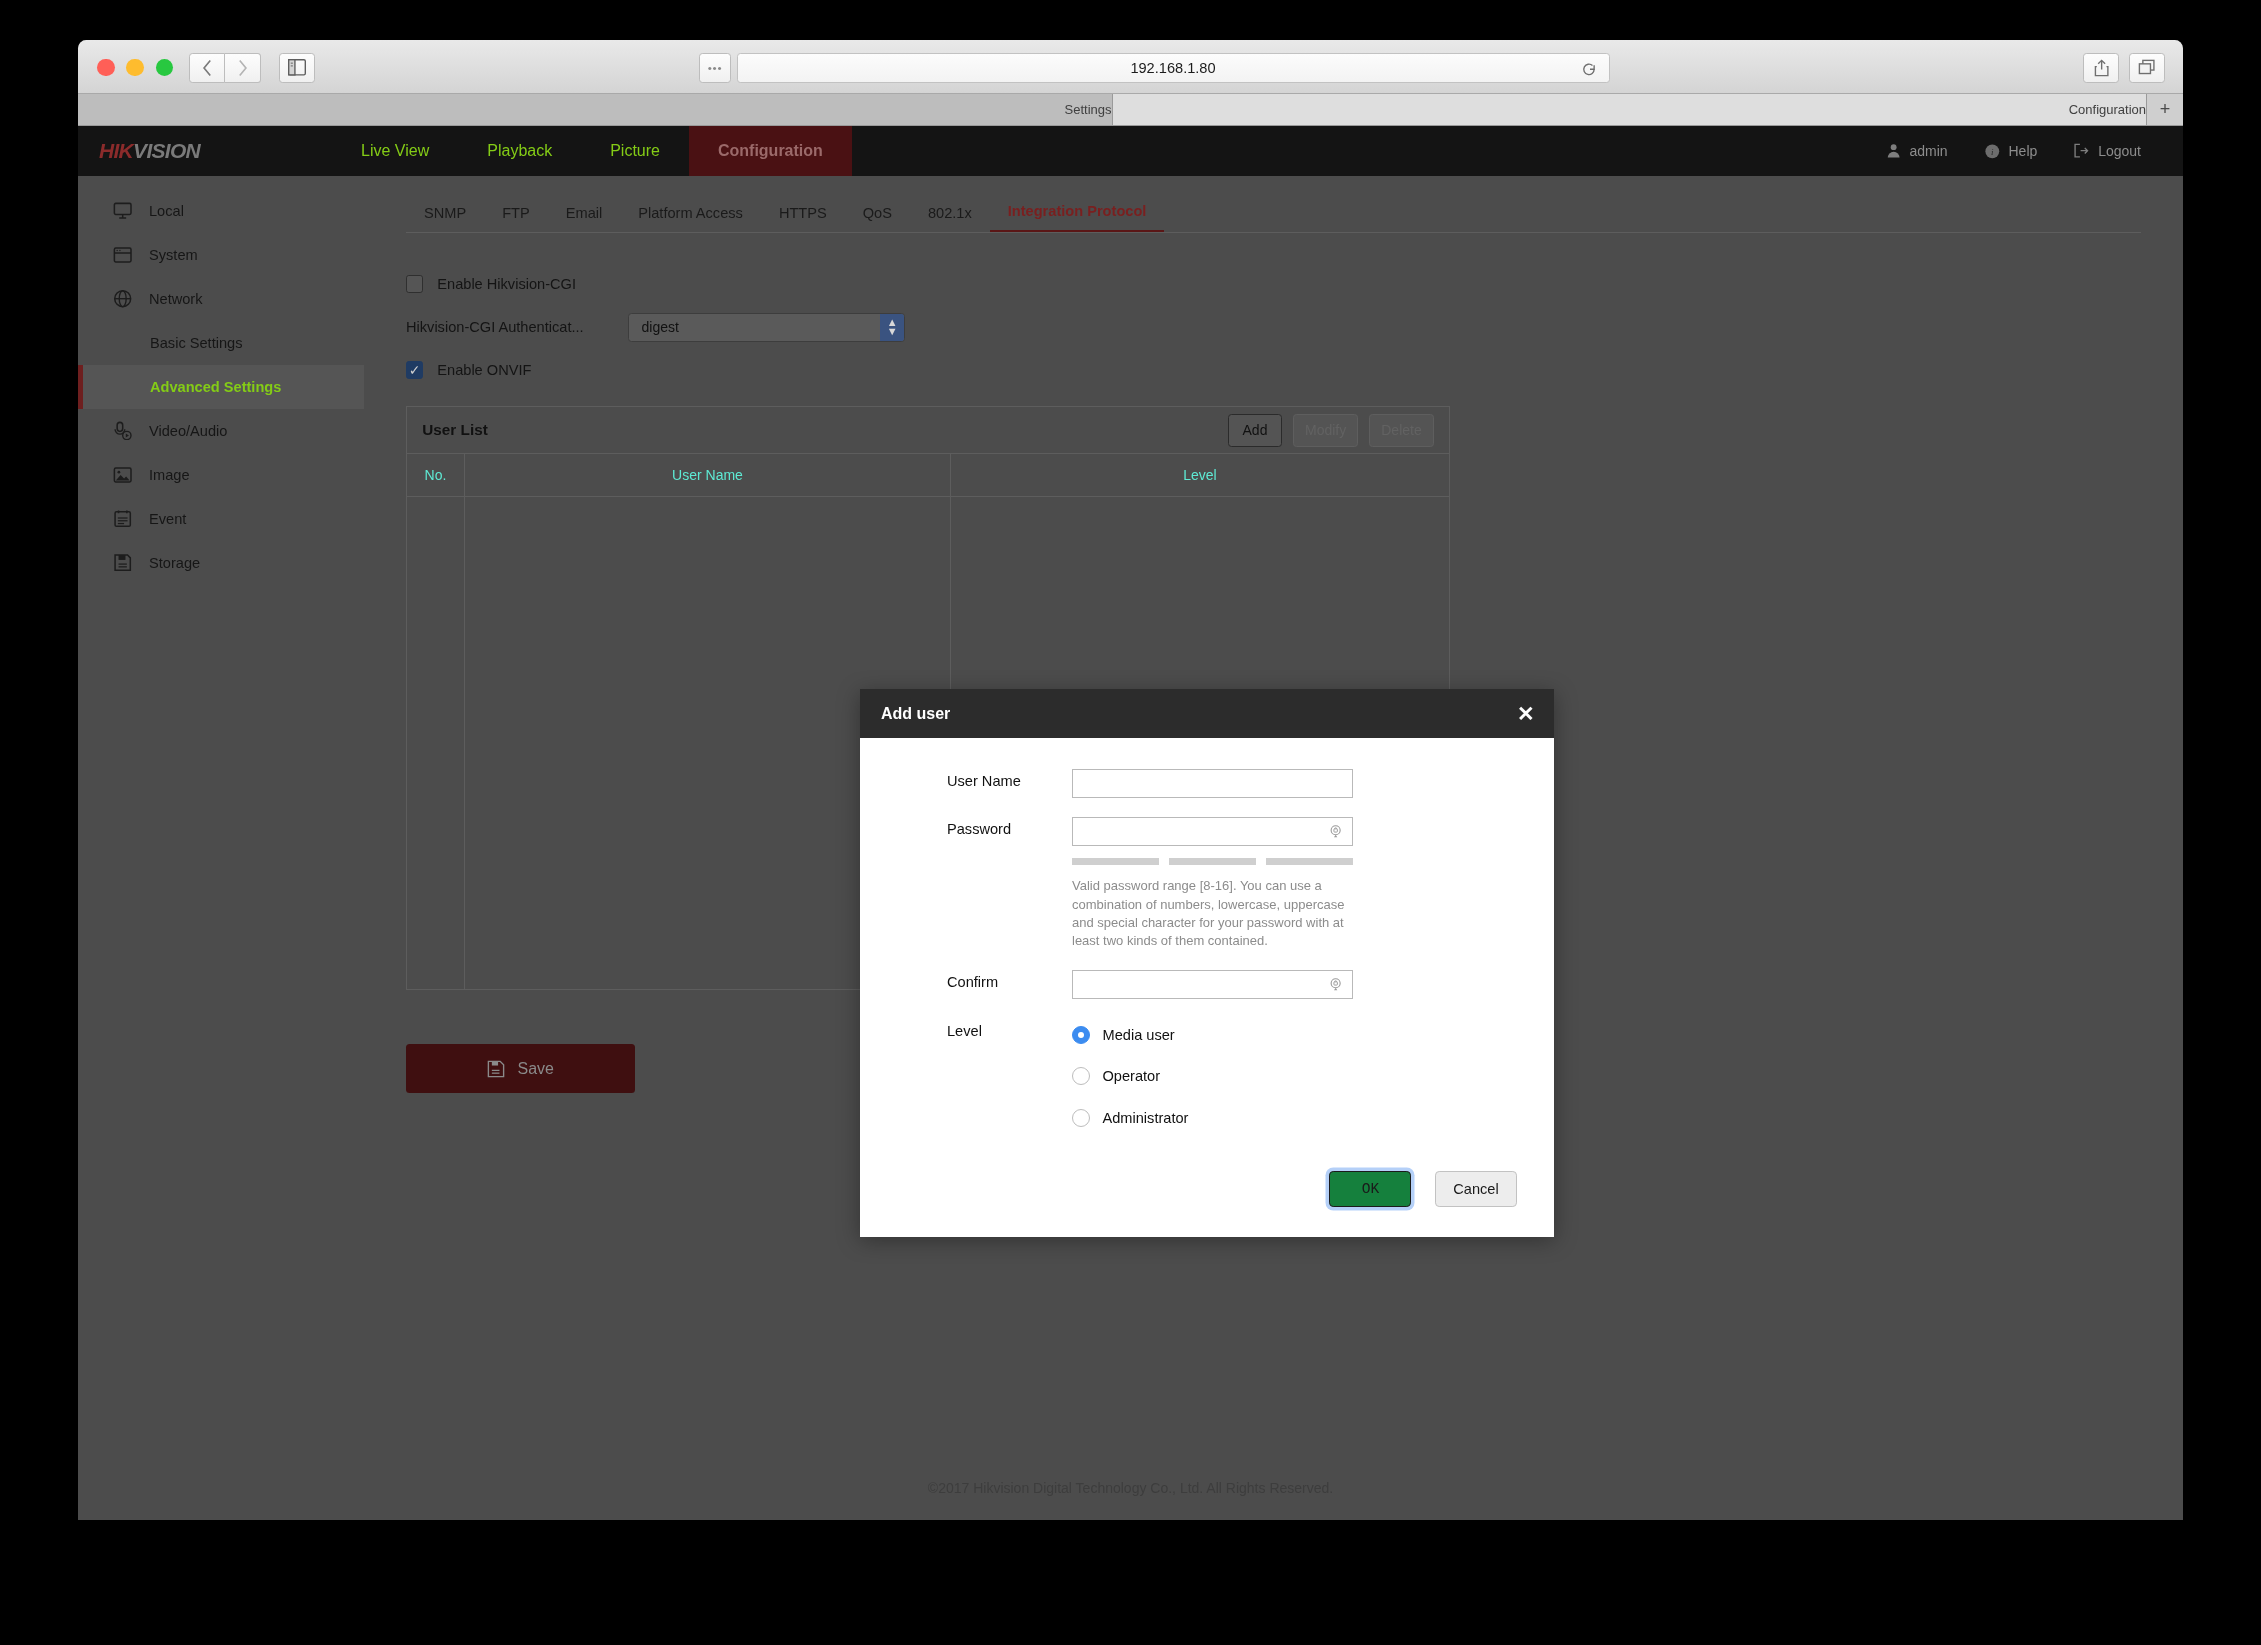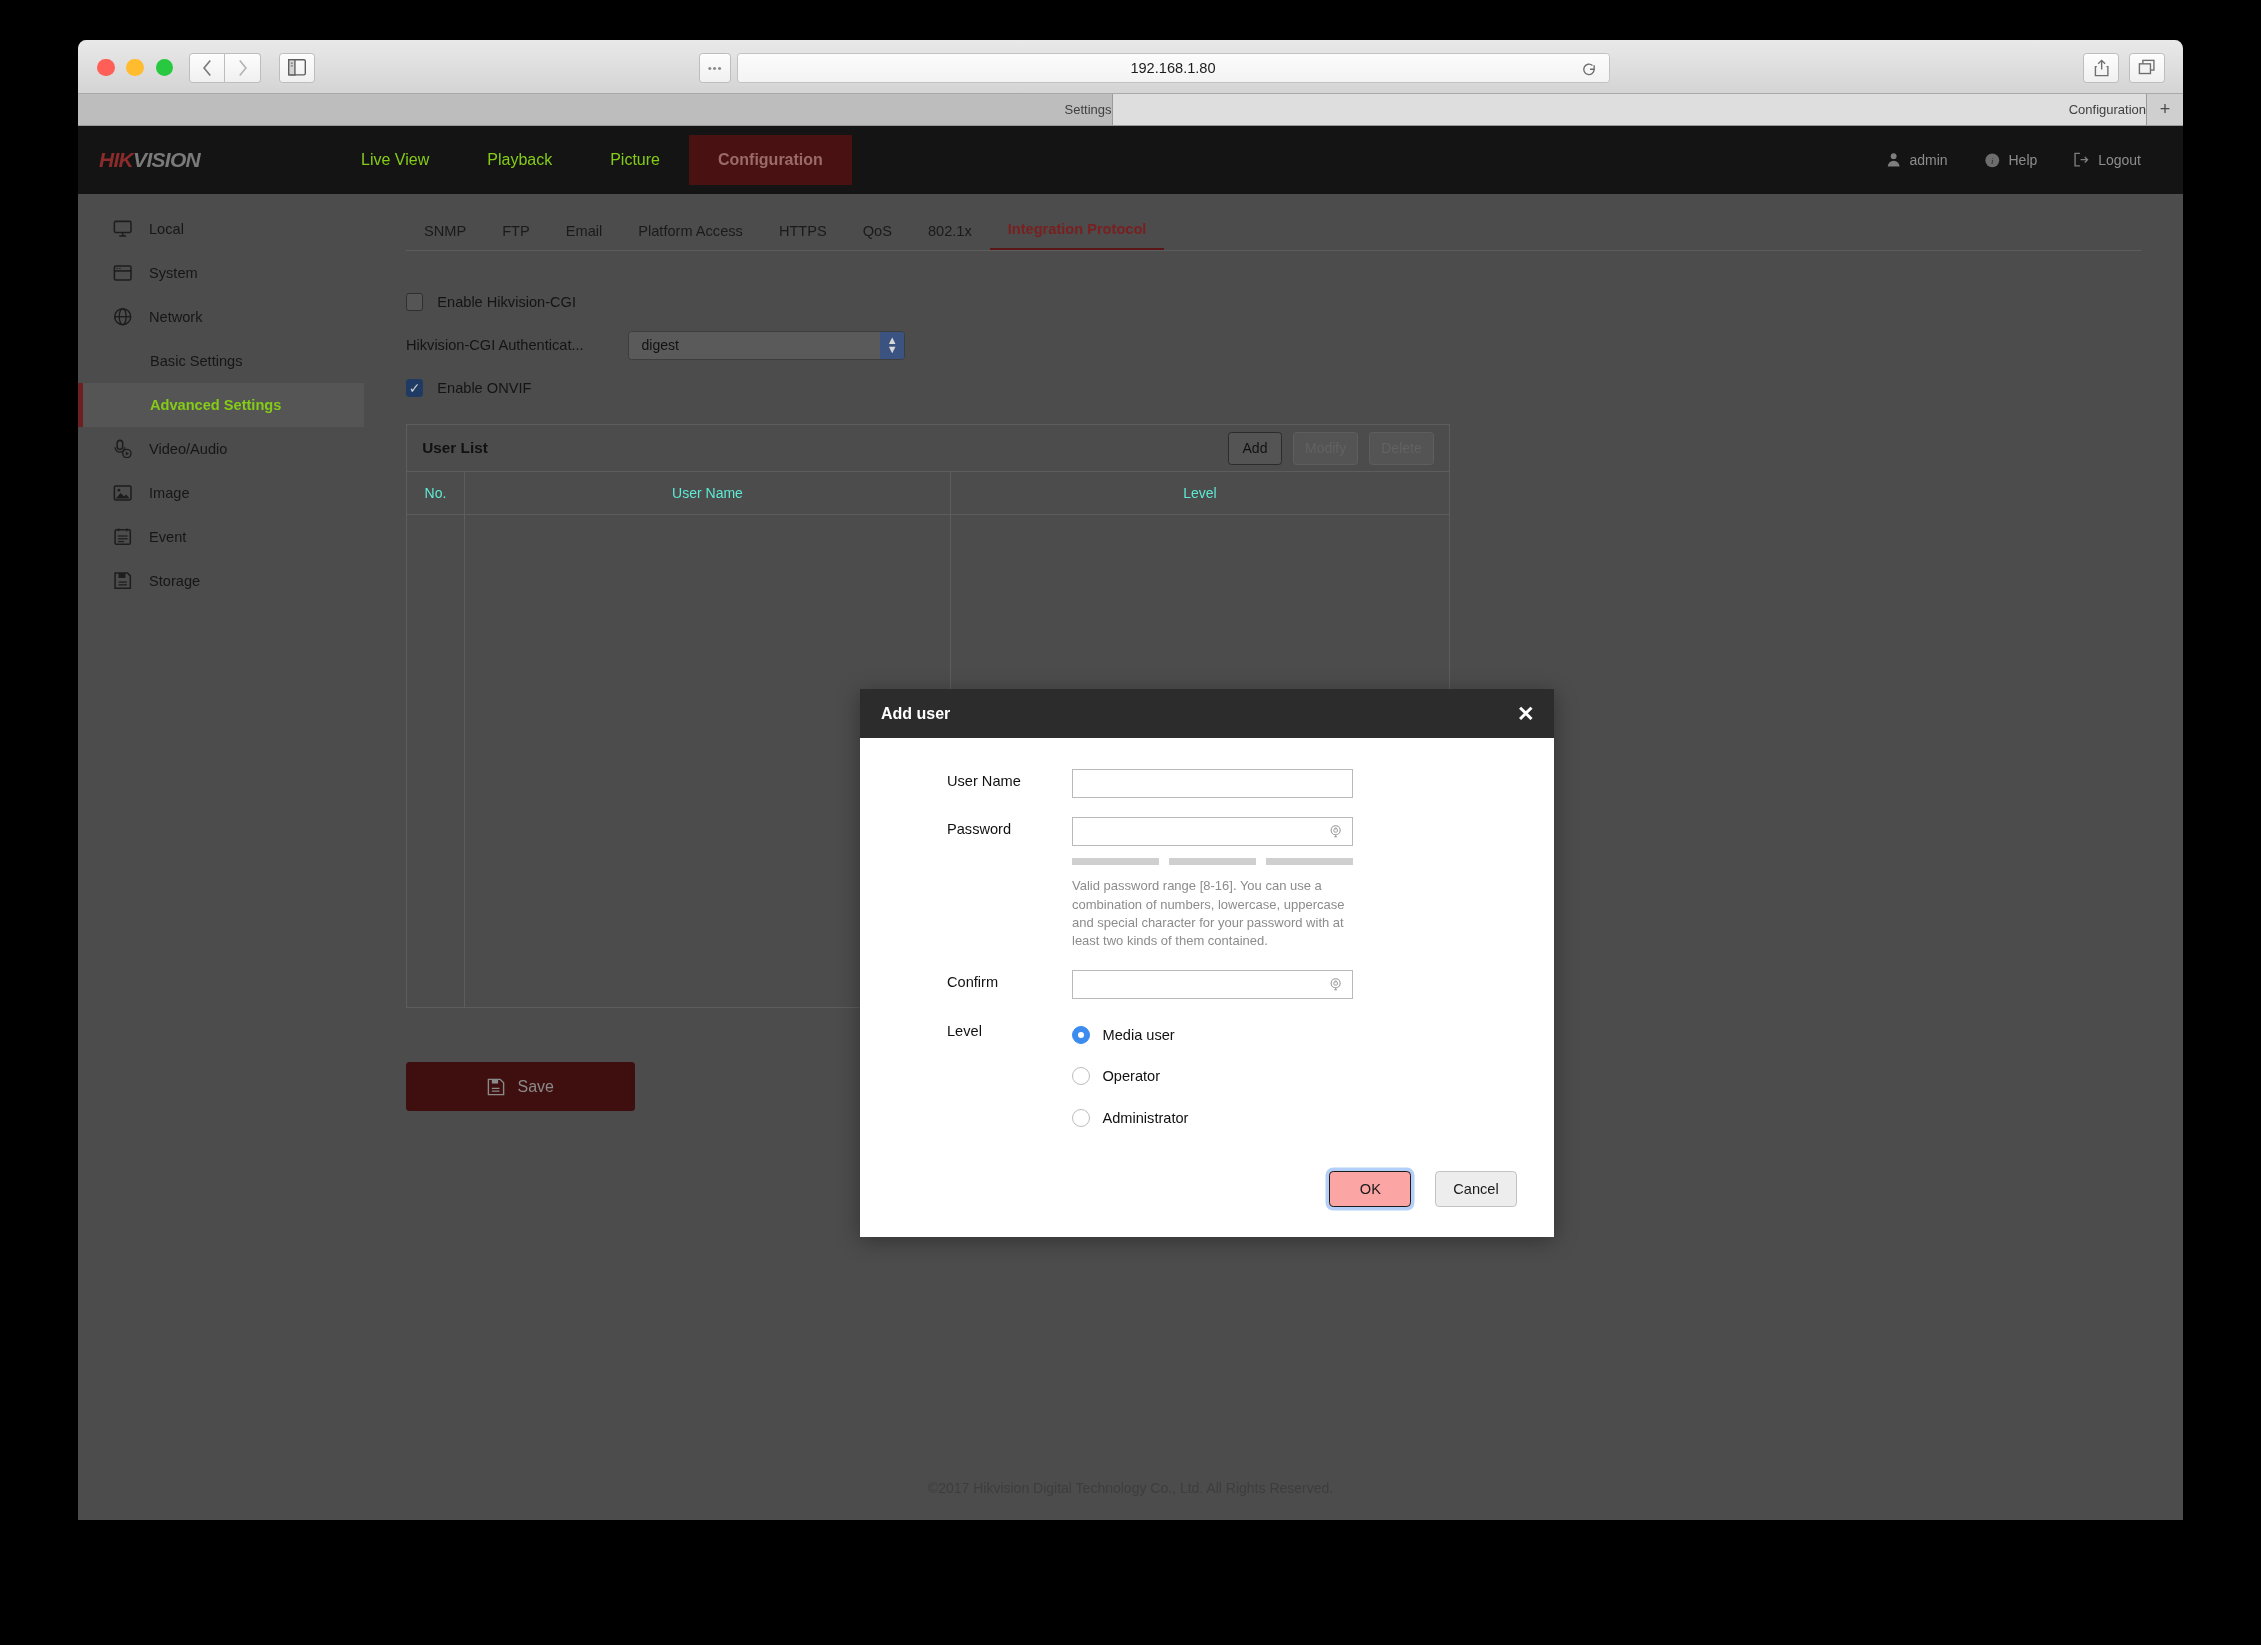--- a/index.html
+++ b/index.html
@@ -75,21 +75,21 @@
   .tab.active { background: #dedede; }
   .tab-plus {
     width: 36px; display: flex; align-items: center; justify-content: center;
     background: #cfcfcf; color: #4a4a4a; font-size: 18px;
   }
 
   
   #page { position: relative; height: 1394px; background: #4c4c4c; }
 
   .hv-header {
-    height: 68px; background: #141414;
+    height: 50px; background: #141414;
     display: flex; align-items: center; position: relative;
   }
   .logo { margin-left: 21px; font-size: 21px; font-weight: bold; font-style: italic; letter-spacing: -0.7px; }
   .logo .hik { color: #8b2b2b; }
   .logo .vision { color: #7a7a7a; }
   .hv-nav { display: flex; margin-left: 132px; height: 50px; }
   .hv-nav-item {
     padding: 0 29px; display: flex; align-items: center;
     font-size: 16px; color: #84cc16;
   }
@@ -246,21 +246,21 @@
   .radio-label { font-size: 14.6px; color: #111; }
   .modal-foot {
     position: absolute; right: 37px; bottom: 30.5px;
     display: flex; gap: 23.6px;
   }
   .mbtn {
     width: 82px; height: 36px; border-radius: 4.2px;
     display: flex; align-items: center; justify-content: center;
     font-size: 14.6px; color: #1a1a1a;
   }
-  .mbtn.ok { background: #fca5a5; border: 1.4px solid #1b1b1b; box-shadow: 0 0 0 3.5px rgba(90,150,240,0.45); }
+  .mbtn.ok { background: #15803d; border: 1.4px solid #1b1b1b; box-shadow: 0 0 0 3.5px rgba(90,150,240,0.45); font-family: Liberation Mono, monospace; }
   .mbtn.cancel { background: #ededed; border: 0.7px solid #c2c2c2; }
 
   svg { display: block; }
 </style>
 </head>
 <body>
 
 <div id="window">
 
   <div class="chrome-top">

